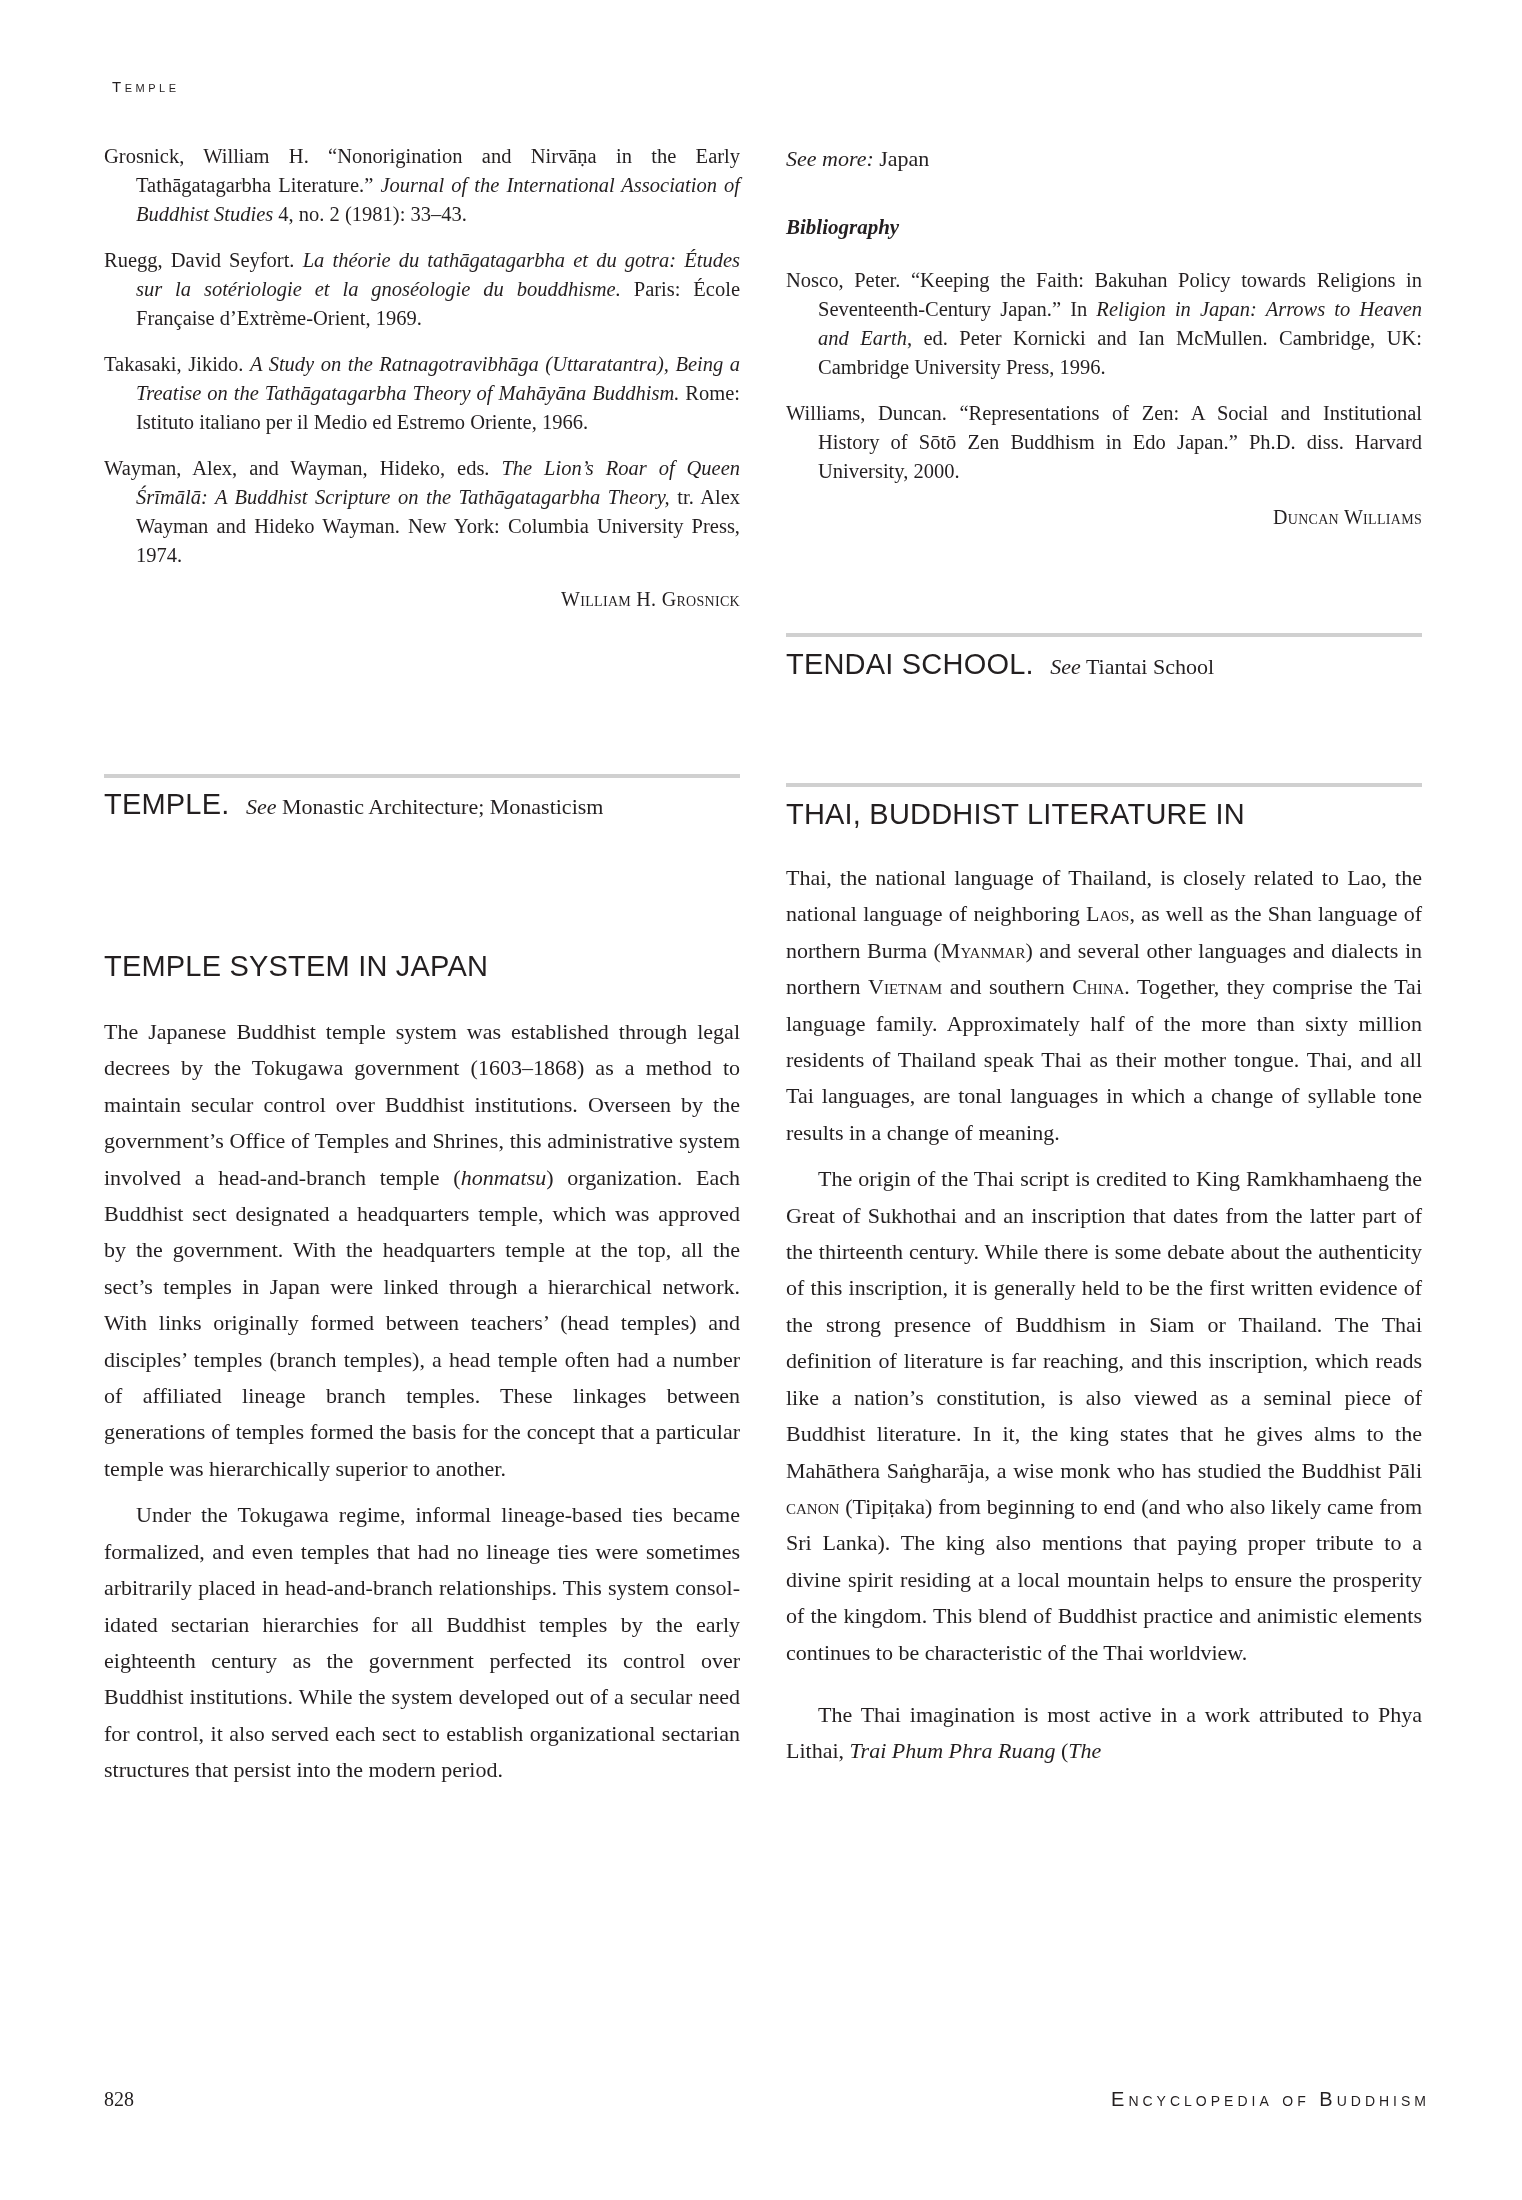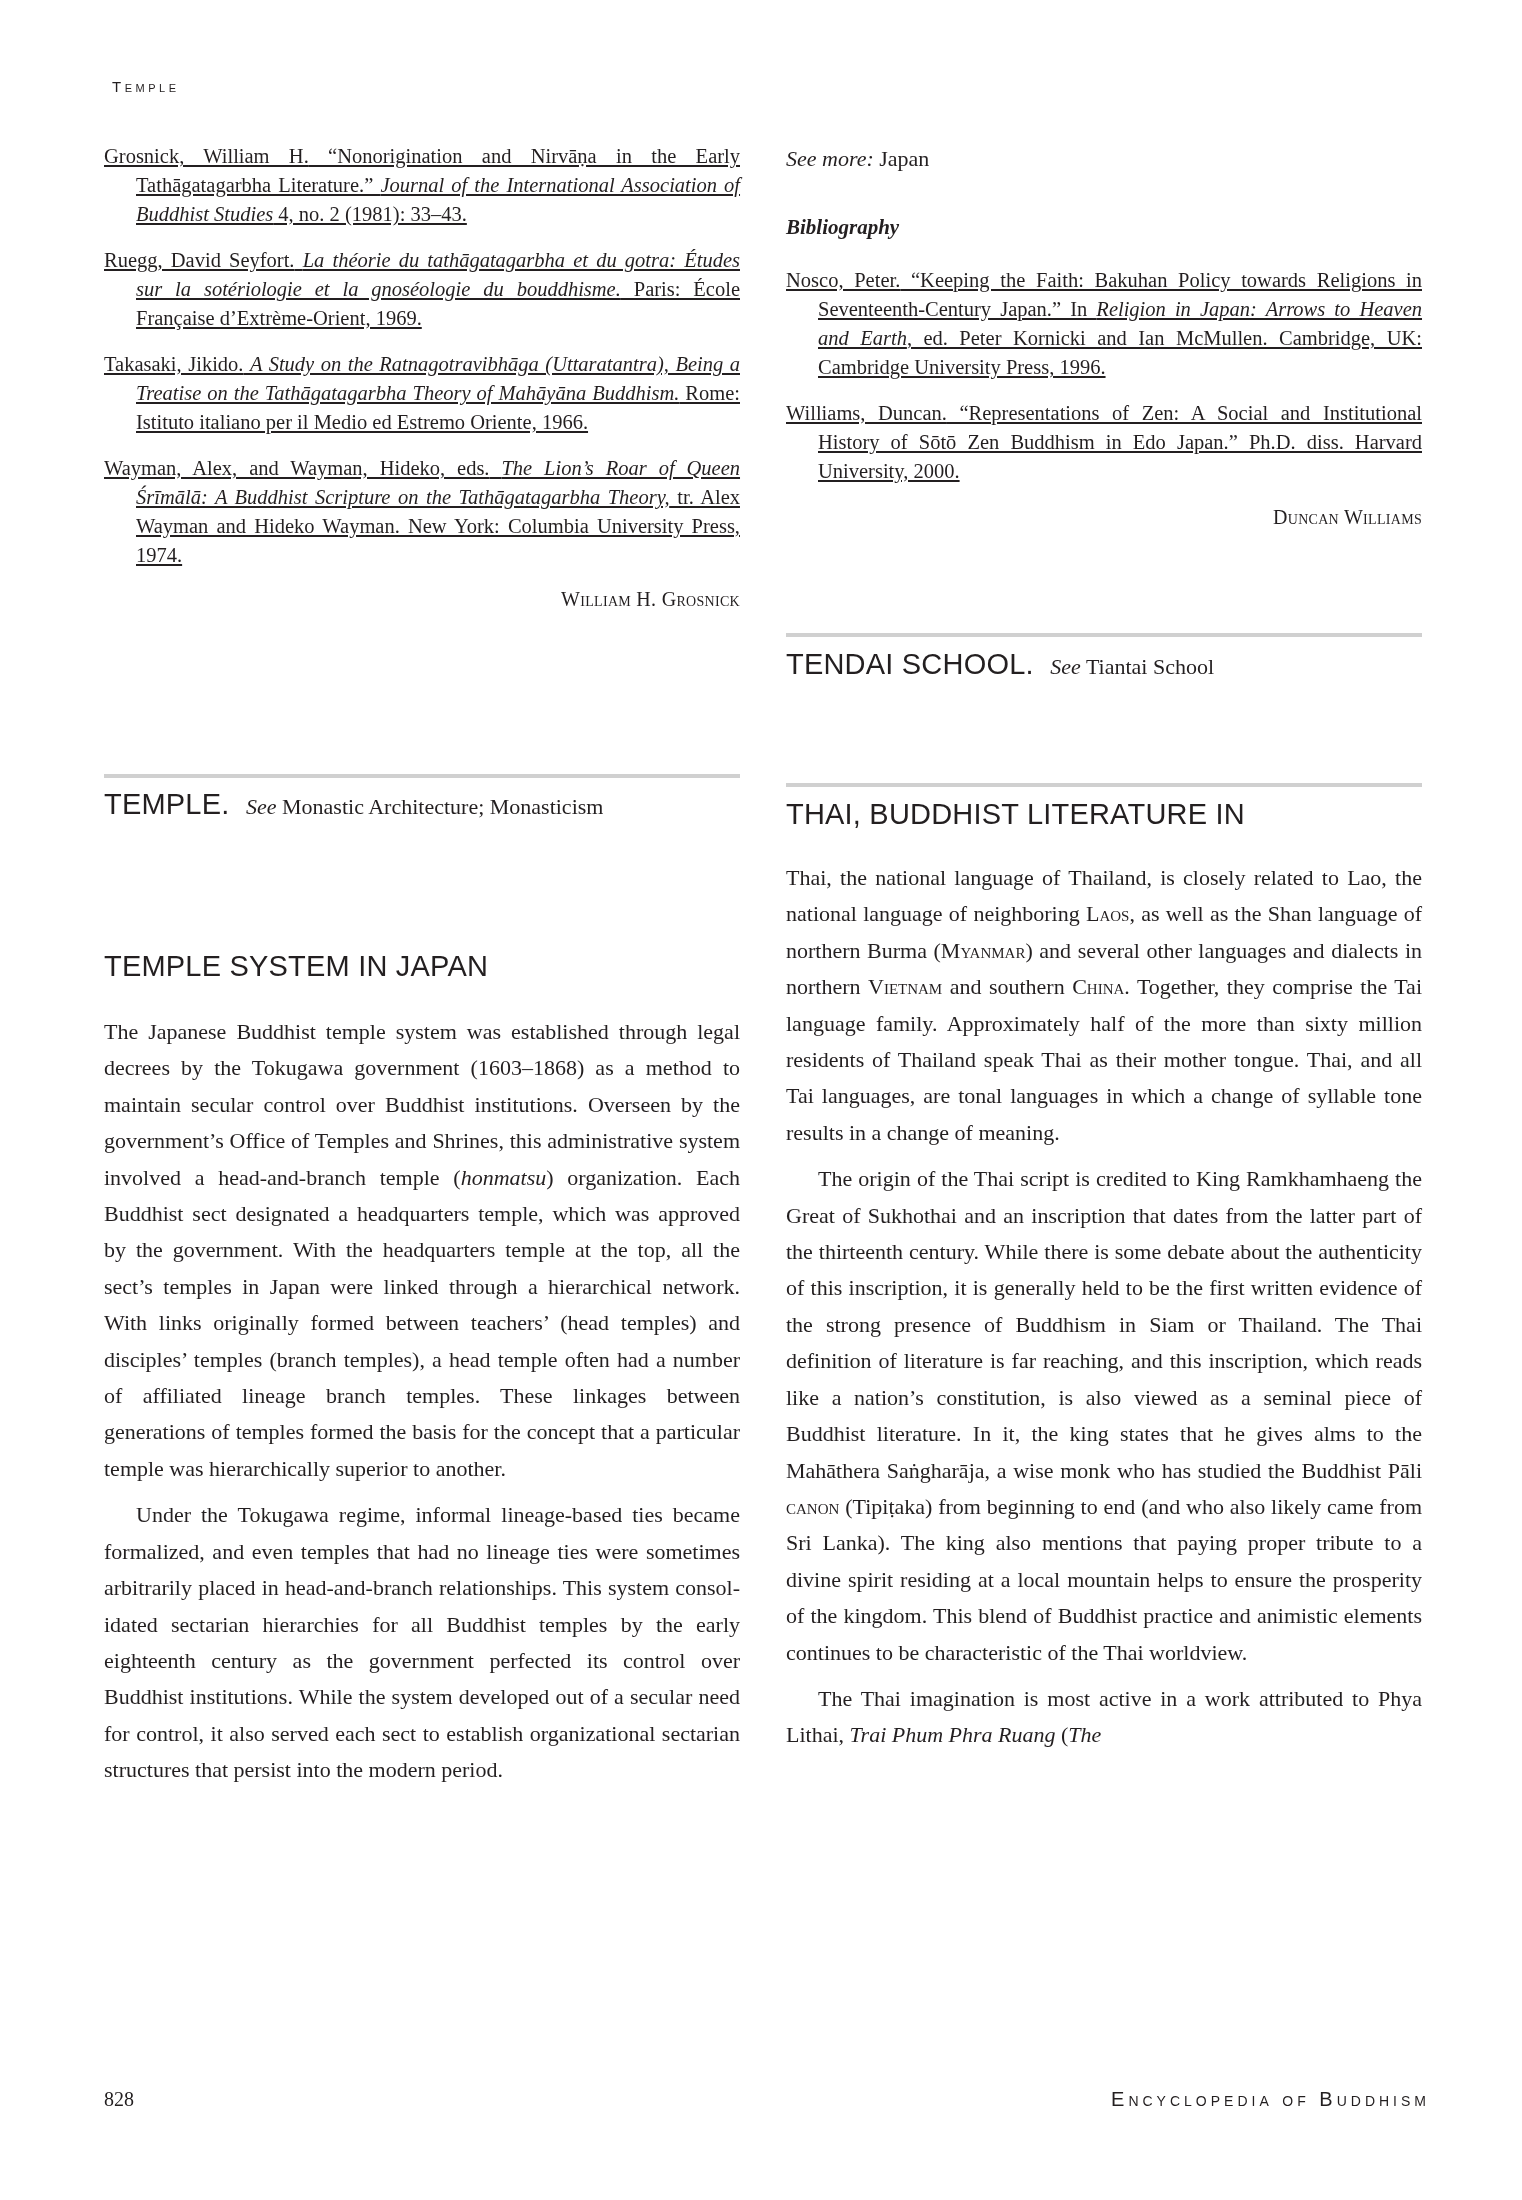--- a/index.html
+++ b/index.html
@@ -11,21 +11,21 @@
     letter-spacing: 3.5px; font-variant: small-caps; text-transform: lowercase;
   }
   .running-head::first-letter { text-transform: uppercase; }
 
   .col { position: absolute; width: 636px; }
   .col-left { left: 104px; top: 0; }
   .col-right { left: 786px; top: 0; }
 
   .bib-entry {
     font-family: "Liberation Serif", serif; font-size: 20.5px; line-height: 29px;
-    padding-left: 32px; text-indent: -32px; text-align: justify; margin: 0; text-decoration: underline;
+    padding-left: 32px; text-indent: -32px; text-align: justify; margin: 0;
   }
   .bib-entry i { font-style: italic; }
 
   .signature {
     font-family: "Liberation Serif", serif; font-size: 20px;
     text-align: right; font-variant: small-caps; letter-spacing: 0.3px;
   }
 
   .rule { height: 4px; background: #d0d0d0; width: 636px; }
 
@@ -118,21 +118,21 @@
     <span class="see"><i>See</i> <span>Tiantai School</span></span>
   </h2>
 
   <div class="rule" style="position:absolute; top:783px;"></div>
   <h2 class="entry-head" style="position:absolute; top:798px;">THAI, BUDDHIST LITERATURE IN</h2>
 
   <div style="position:absolute; top:860px; width:636px;">
     <p class="body-para" style="margin-bottom:10px;">
       <span>Thai, the national language of Thailand, is closely re­lated to Lao, the national language of neighboring </span><span class="sc">Laos</span><span>, as well as the Shan language of northern Burma (</span><span class="sc">Myanmar</span><span>) and several other languages and dialects in northern </span><span class="sc">Vietnam</span><span> and southern </span><span class="sc">China</span><span>. Together, they comprise the Tai language family. Approximately half of the more than sixty million residents of Thai­land speak Thai as their mother tongue. Thai, and all Tai languages, are tonal languages in which a change of syllable tone results in a change of meaning.</span>
     </p>
-    <p class="body-para indent" style="margin-bottom:10px;">
+    <p class="body-para indent" style="margin-bottom:26px;">
       <span>The origin of the Thai script is credited to King Ramkhamhaeng the Great of Sukhothai and an in­scription that dates from the latter part of the thir­teenth century. While there is some debate about the authenticity of this inscription, it is generally held to be the first written evidence of the strong presence of Buddhism in Siam or Thailand. The Thai definition of literature is far reaching, and this inscription, which reads like a nation’s constitution, is also viewed as a seminal piece of Buddhist literature. In it, the king states that he gives alms to the Mahāthera Saṅgharāja, a wise monk who has studied the Buddhist Pāli </span><span class="sc">canon</span><span> (Tipiṭaka) from beginning to end (and who also likely came from Sri Lanka). The king also mentions that paying proper tribute to a divine spirit residing at a lo­cal mountain helps to ensure the prosperity of the kingdom. This blend of Buddhist practice and ani­mistic elements continues to be characteristic of the Thai worldview.</span>
     </p>
     <p class="body-para indent">
       <span>The Thai imagination is most active in a work at­tributed to Phya Lithai, </span><i>Trai Phum Phra Ruang</i><span> (</span><i>The</i>
     </p>
   </div>
 </div>
 
 <div class="footer-page">828</div>
 <div class="footer-title">Encyclopedia of Buddhism</div>

